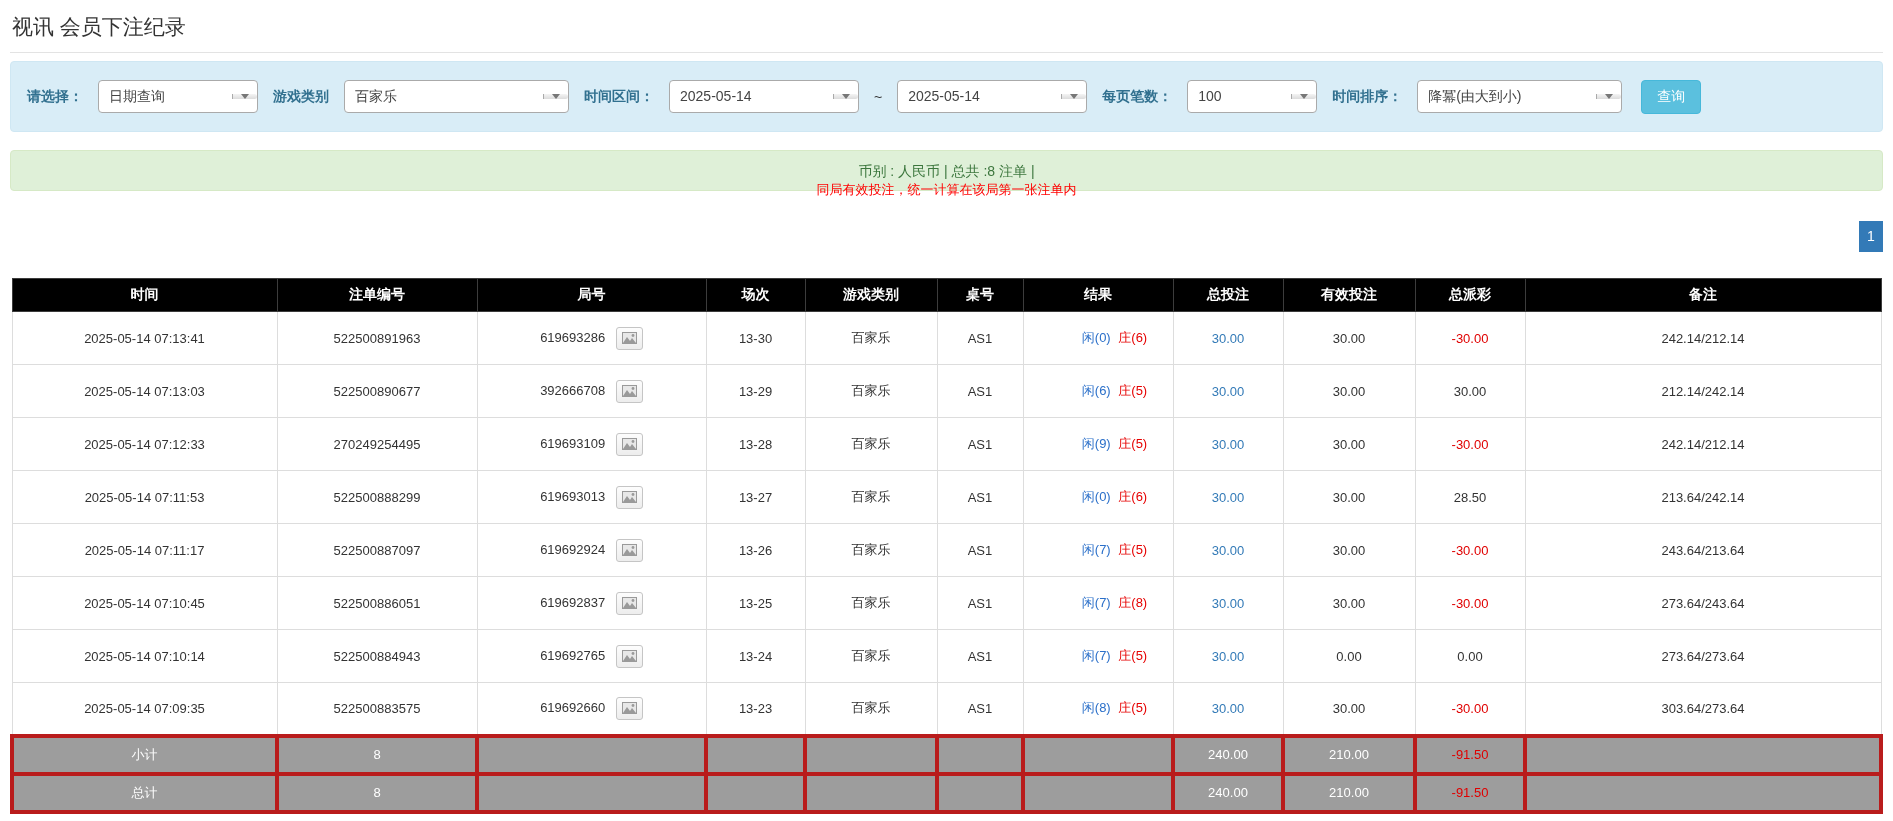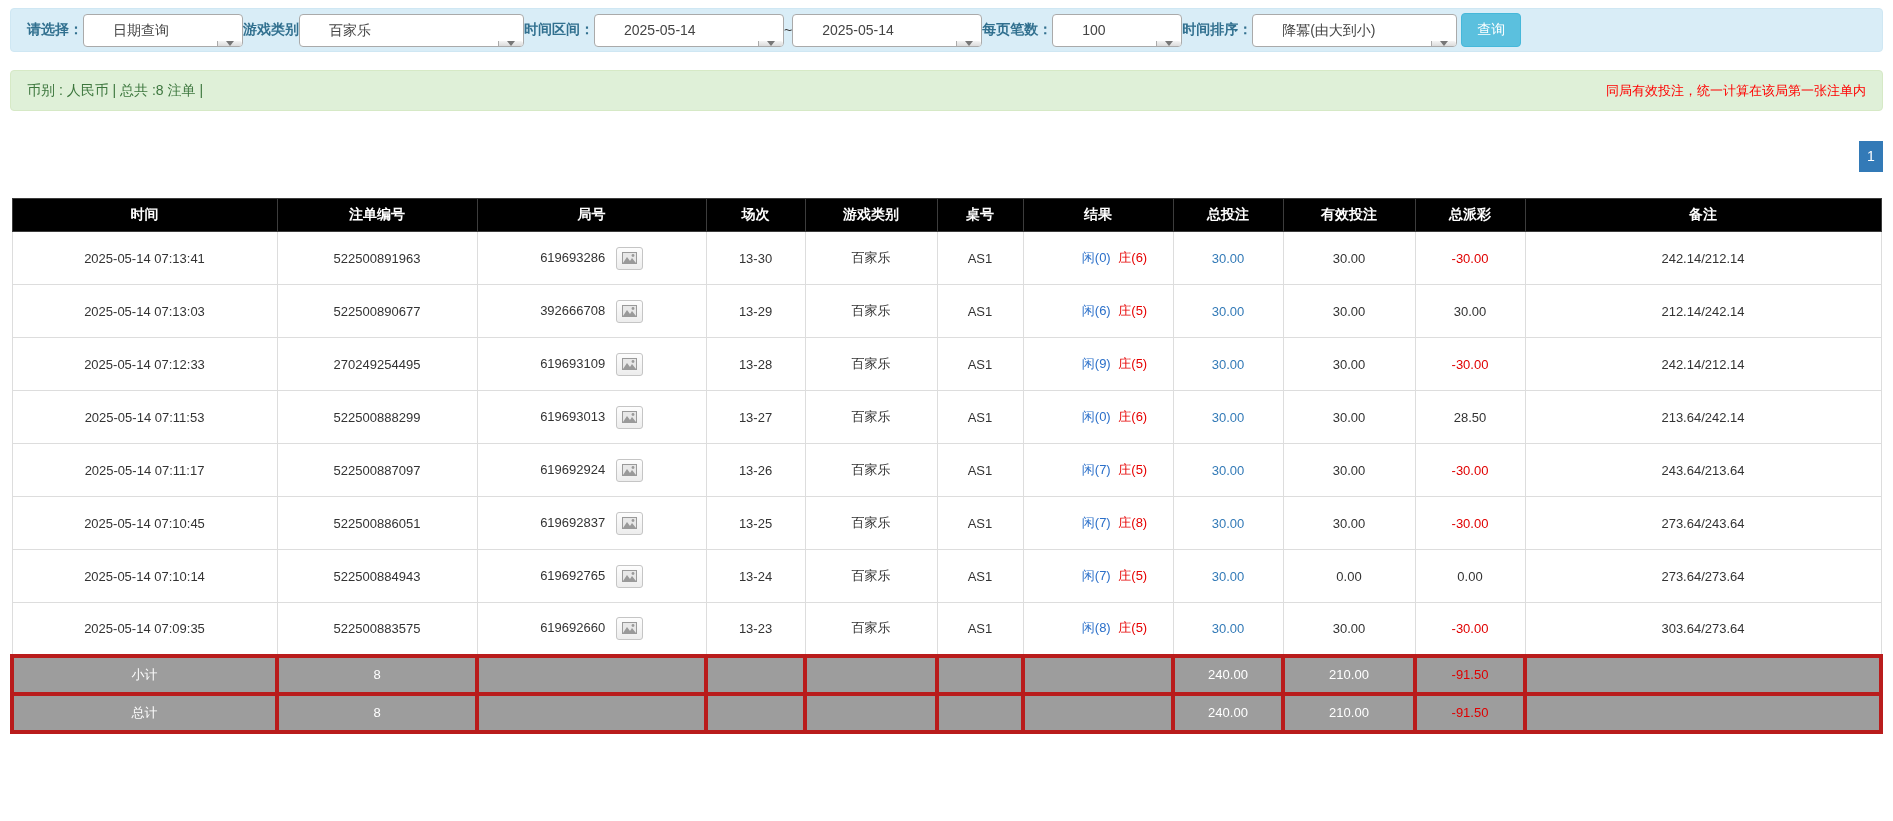--- a/index.html
+++ b/index.html
@@ -6,45 +6,45 @@
   html, body { width: 1893px; height: 821px; background: #fff; font-family: "Liberation Sans", sans-serif; overflow: hidden; }
   .page { padding: 0 10px; }
 
   
   .title-bar { padding: 13px 2px 11px; border-bottom: 1px solid #e3e3e3; }
   .title-bar h1 { font-size: 21px; font-weight: 500; color: #333; }
 
   
   .filter-bar {
     margin-top: 8px; background: #d9edf7; border: 1px solid #cfe7f3; border-radius: 4px;
-    height: 44px; display: flex; align-items: center; gap: 0; padding: 0 16px;
+    height: 71px; display: flex; align-items: center; gap: 15px; padding: 0 16px;
   }
   .filter-label { color: #31708f; font-weight: bold; font-size: 14px; white-space: nowrap; }
   .dd {
     background: #fff; border: 1px solid #aaa; border-radius: 4px; height: 33px;
-    display: flex; align-items: flex-end; cursor: pointer; padding-left: 19px;
+    display: flex; align-items: center; cursor: pointer;
   }
   .dd .val { flex: 1; padding: 0 10px; line-height: 31px; font-size: 14px; color: #444; text-align: left; overflow: hidden; white-space: nowrap; }
   .dd .caret-box { width: 25px; border-left: 1px solid #aaa; background: linear-gradient(#f4f4f4, #dcdcdc); display: flex; align-items: center; justify-content: center; border-radius: 0 3px 3px 0; }
   .dd .caret { width: 0; height: 0; border-left: 4px solid transparent; border-right: 4px solid transparent; border-top: 5px solid #777; }
   .dd-sel { width: 160px; }
   .dd-game { width: 225px; }
   .dd-date { width: 190px; }
   .dd-pp { width: 130px; }
   .dd-sort { width: 205px; }
   .tilde { color: #333; font-size: 14px; }
   .btn-search {
     background: #5bc0de; border: 1px solid #46b8da; color: #fff; font-size: 14px;
     height: 34px; padding: 0 15px; border-radius: 4px; cursor: pointer; margin-left: 4px; font-family: Liberation Mono, monospace;
   }
 
   
   .summary-bar {
     margin-top: 18px; background: #dff0d8; border: 1px solid #d6e9c6; border-radius: 4px;
-    height: 41px; display: flex; align-items: center; justify-content: space-between; padding: 12px 16px;
+    height: 41px; display: flex; align-items: center; justify-content: space-between; padding: 12px 16px; flex-direction: column;
   }
   .summary-left { color: #3c763d; font-size: 14px; }
   .summary-right { color: #ff0000; font-size: 13px; }
 
   
   .pagination { margin-top: 30px; text-align: right; }
   .page-num {
     display: inline-block; min-width: 24px; background: #337ab7; border: 1px solid #337ab7;
     color: #fff; font-size: 14px; line-height: 29px; padding: 0 6px; text-align: center; cursor: pointer;
   }
@@ -73,20 +73,23 @@
   .sumrow td {
     background: #9d9d9d; color: #fff; border: 4px solid #b91c1c;
     height: 38px; font-size: 13px; text-align: center;
   }
 </style>
 </head>
 <body>
 
 <div class="page">
 
+  <div class="title-bar">
+    <h1>视讯 会员下注纪录</h1>
+  </div>
 
   <div class="filter-bar">
     <span class="filter-label">请选择：</span>
     <div class="dd dd-sel">
       <span class="val">日期查询</span>
       <span class="caret-box">
           <span class="caret"></span>
         </span>
     </div>
 

